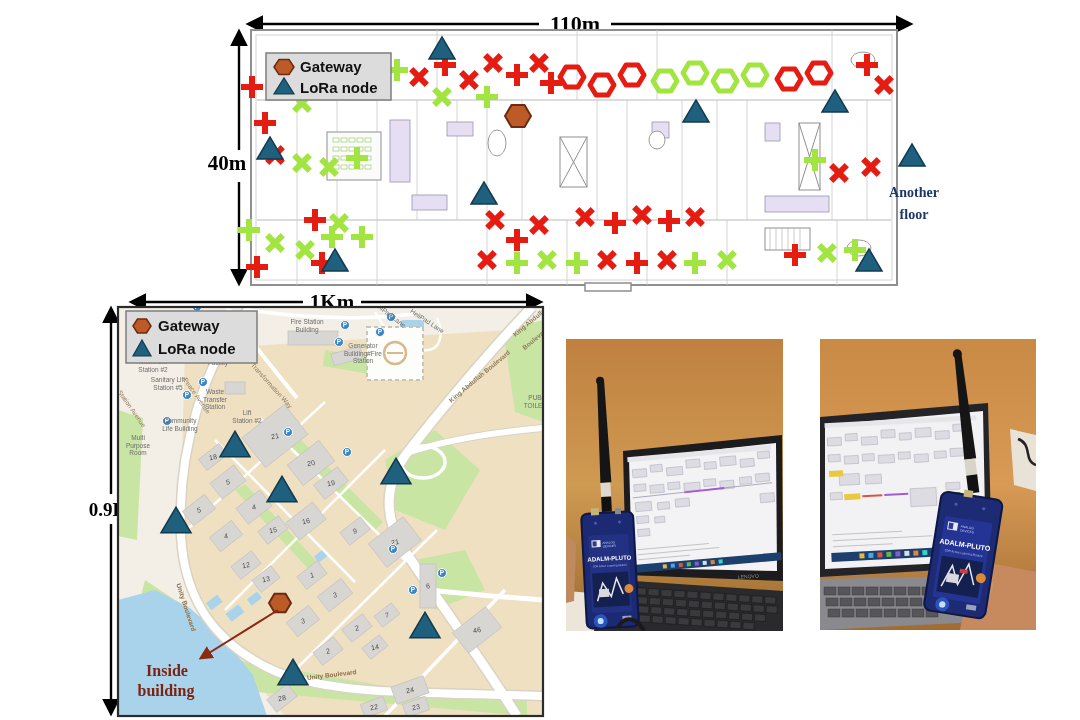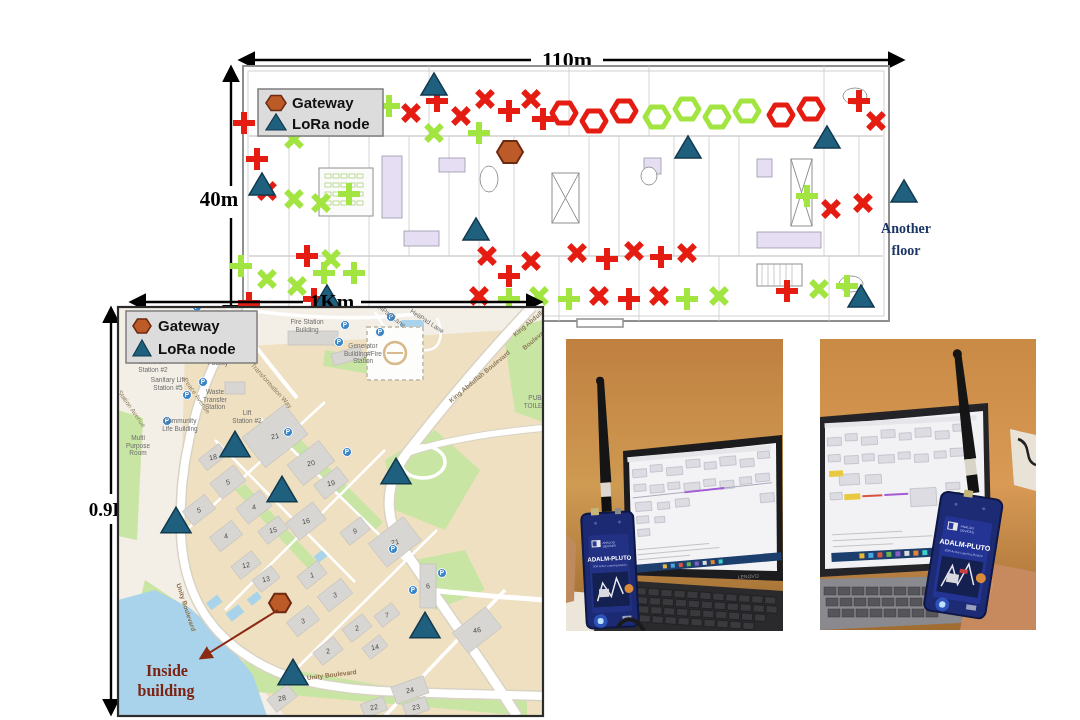--- a/index.html
+++ b/index.html
@@ -9,21 +9,21 @@
   svg text{user-select:none;}
   .dim-label{font-family:"Liberation Serif",serif;font-weight:bold;fill:#000;}
   .legend-label{font-family:"Liberation Sans",sans-serif;font-weight:bold;fill:#111;}
   .annot-serif{font-family:"Liberation Serif",serif;font-weight:bold;}
 </style>
 </head>
 <body>
 
 <div id="page">
 
-  <div class="panel" style="left:179px;top:0;width:770px;height:300px;margin-top:36px;">
+  <div class="panel" style="left:187px;top:0;width:770px;height:300px;">
     <svg width="770" height="300" viewBox="0 0 770 300">
       <defs>
         <marker id="ah-f" viewBox="0 0 10 10" refX="8" refY="5" markerWidth="7.5" markerHeight="7.5" orient="auto">
           <path d="M0,0L10,5L0,10z" fill="#000"></path>
         </marker>
         <marker id="ah-i" viewBox="0 0 10 10" refX="8" refY="5" markerWidth="6.5" markerHeight="6.5" orient="auto">
           <path d="M0,0L10,5L0,10z" fill="#8b2a12"></path>
         </marker>
       </defs>
 

